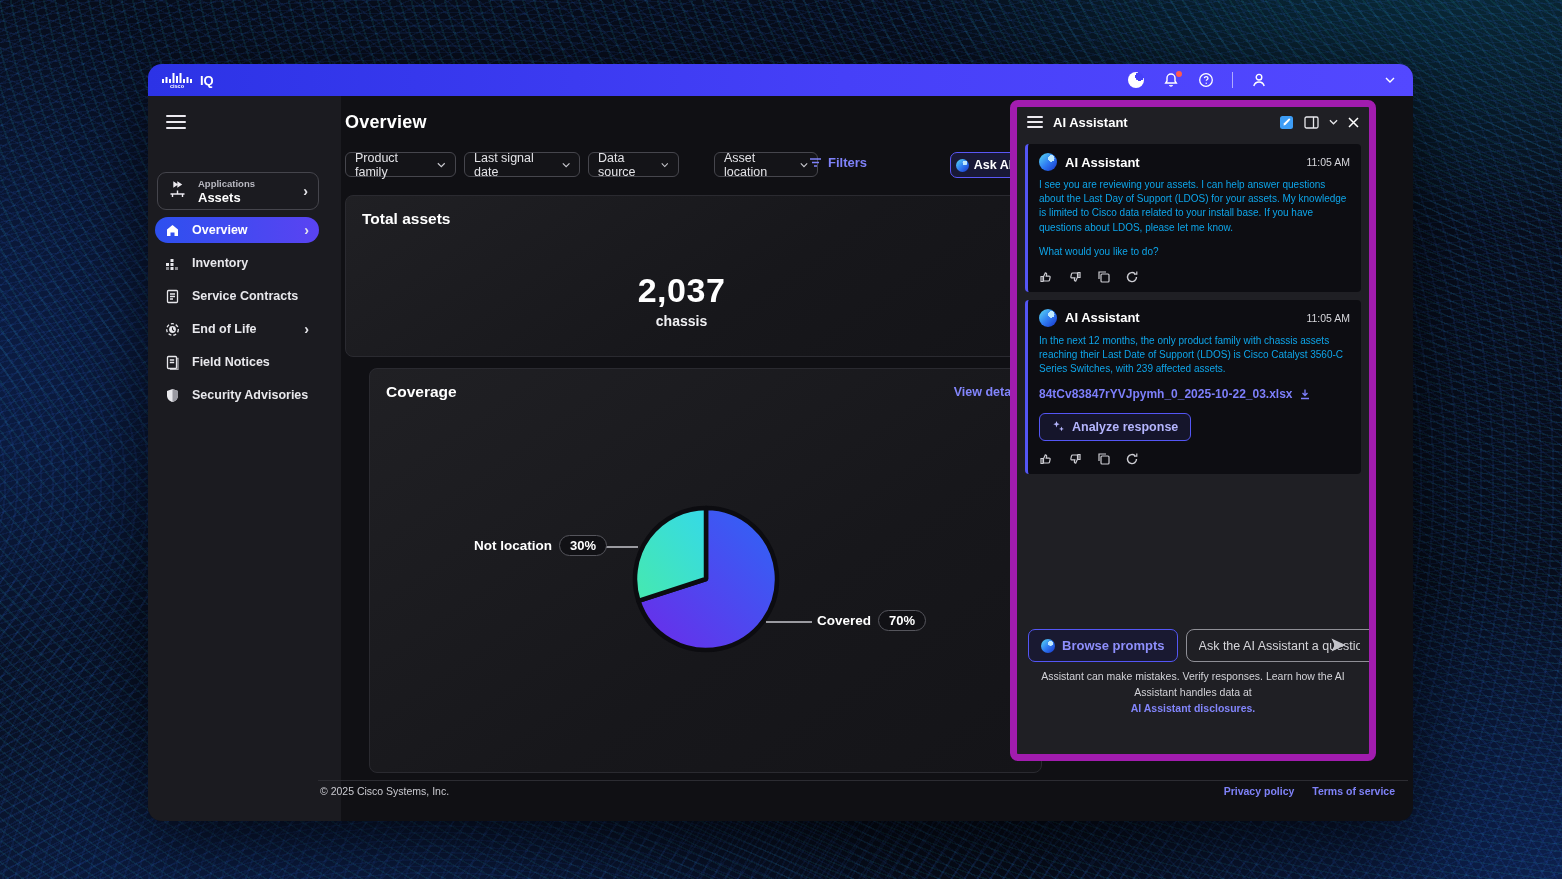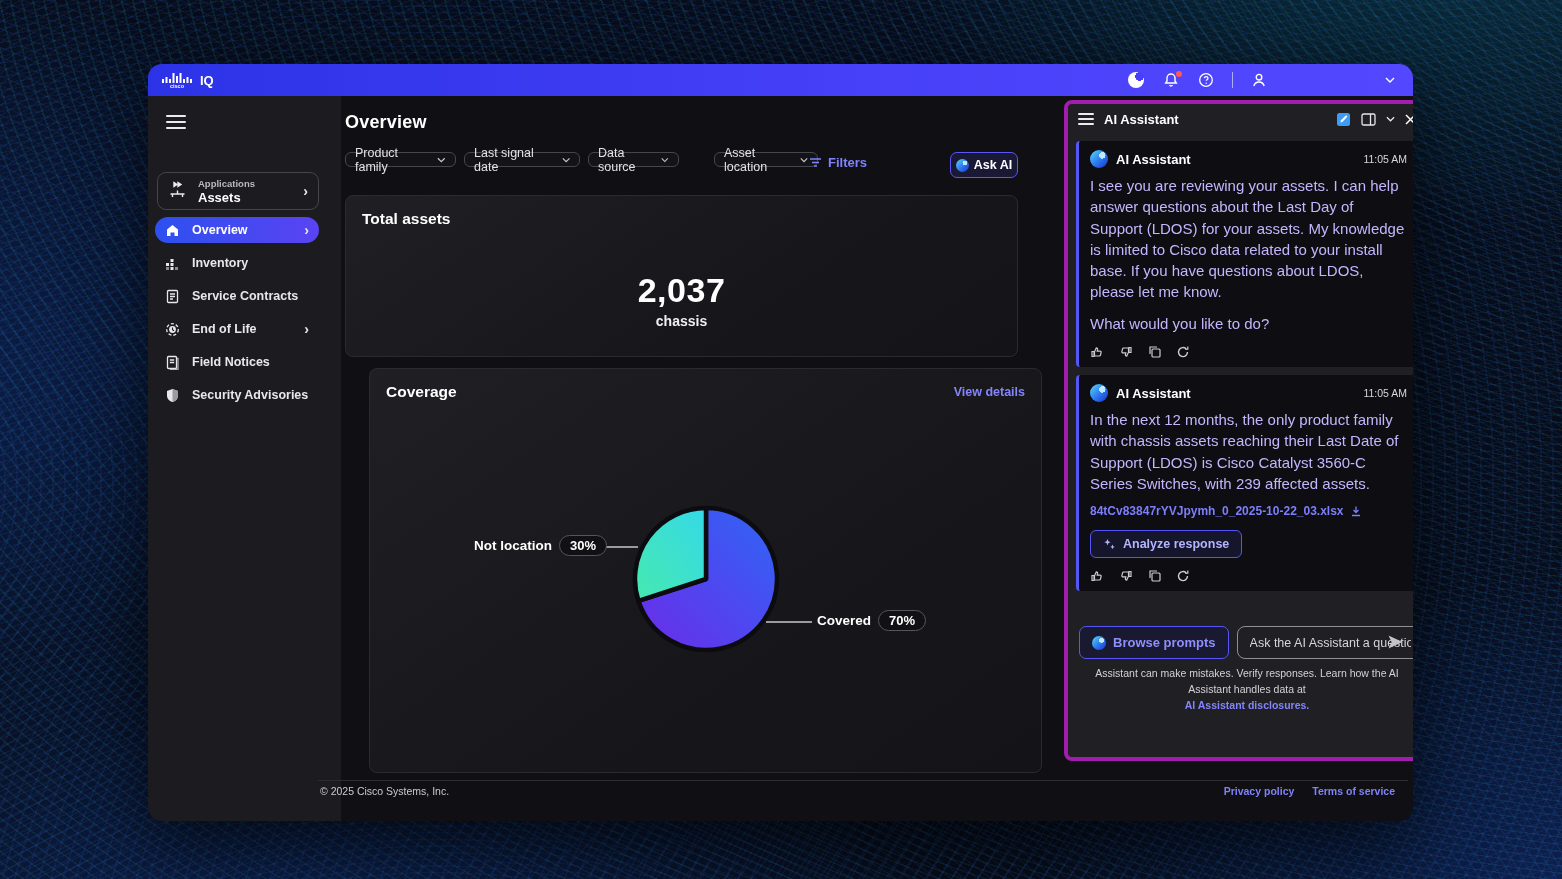--- a/index.html
+++ b/index.html
@@ -51,21 +51,21 @@
   .app-label { font-size:13px; font-weight:700; color:#fff; margin-top:1px; }
   .chev { color:#e6e6ea; font-size:14px; font-weight:700; line-height:1; }
   .nav { position:absolute; left:7px; top:121px; width:164px; }
   .nav-item { height:26px; margin-bottom:7px; display:flex; align-items:center; gap:12px;
     padding:0 10px; border-radius:13px; cursor:pointer; color:#e8e8ec; }
   .nav-item.active { background:linear-gradient(90deg,#2d50ef 0%,#5a43f2 100%); color:#fff; }
   .nav-label { font-size:12.5px; font-weight:600; flex:1; white-space:nowrap; }
   .nav-item svg { flex:0 0 auto; }
   
   .main-title { position:absolute; left:197px; top:48px; font-size:18px; font-weight:700; color:#fff; letter-spacing:.2px; }
-  .chip { position:absolute; top:88px; height:15px; border:1px solid #46464d; border-radius:6px;
+  .chip { position:absolute; top:88px; height:25px; border:1px solid #46464d; border-radius:6px;
     display:flex; align-items:center; gap:7px; padding:0 9px; color:#e3e3e7; font-size:12.5px;
     cursor:pointer; background:#141418; }
   .filters-toggle { position:absolute; top:91px; left:661px; display:flex; align-items:center; gap:6px;
     color:#7f82fa; font-size:13px; font-weight:700; cursor:pointer; }
   .ask-ai { position:absolute; top:88px; left:802px; width:68px; height:26px; border:1px solid #5a57f5;
     border-radius:7px; background:#191936; display:flex; align-items:center; justify-content:center;
     gap:5px; color:#fff; font-size:12.5px; font-weight:700; cursor:pointer; }
   .card { position:absolute; left:197px; width:673px; border:1px solid #2a2a30; border-radius:8px;
     background:linear-gradient(145deg,#202024 0%,#17171b 60%, #141418 100%); }
   .card-total { top:131px; height:162px; }
@@ -86,35 +86,35 @@
   .lbl-cov { left:447px; top:241px; }
   .pie-line { position:absolute; height:1.5px; background:#9a9aa0; }
   .line-notcov { left:216px; top:177px; width:52px; }
   .line-cov { left:396px; top:252px; width:46px; }
   
   .footer-line { position:absolute; left:170px; right:5px; top:716px; border-top:1px solid #2c2c32; }
   .copyright { position:absolute; left:172px; top:721px; font-size:10.5px; color:#c9c9cf; }
   .footer-links { position:absolute; right:18px; top:721px; display:flex; gap:18px; }
   .footer-links span { font-size:10.5px; font-weight:700; color:#7f82f8; cursor:pointer; }
   
-  .panel { position:absolute; left:916px; top:36px; width:366px; height:661px; background:#1f1f24;
-    border:4px solid #a21caf; border-radius:8px; overflow:hidden; }
+  .panel { position:absolute; left:862px; top:36px; width:366px; height:661px; background:#1f1f24;
+    border:7px solid #a21caf; border-radius:8px; overflow:hidden; }
   .panel-header { height:30px; display:flex; align-items:center; padding:0 10px; gap:10px; }
   .panel-title { font-size:13px; font-weight:700; color:#fff; flex:1; }
   .ph-icons { display:flex; align-items:center; gap:10px; }
   .ph-icons .ic { cursor:pointer; display:flex; align-items:center; }
   .messages { padding:7px 8px 0 8px; display:flex; flex-direction:column; gap:8px; }
   .msg { border-radius:4px; padding:9px 11px 8px 11px; }
   .msg.ai { background:#0d0d12; border-left:3px solid #5456f5; }
   .msg-head { display:flex; align-items:center; gap:8px; margin-bottom:7px; }
   .avatar { width:18px; height:18px; border-radius:50%; flex:0 0 auto; }
   .avatar.user { background:#c9c9d2; }
   .sender { font-size:13px; font-weight:700; color:#fff; flex:1; }
   .timestamp { font-size:10.5px; color:#d6d6db; }
-  .msg p { font-size:15px; line-height:1.42; color:#c4b5fd; margin-bottom:10px; }
+  .msg p { font-size:10px; line-height:1.42; color:#0ea5e9; margin-bottom:10px; }
   .msg p:last-of-type { margin-bottom:0; }
   .msg-actions { display:flex; gap:15px; margin-top:11px; color:#cdcdd3; }
   .msg-actions .ic { cursor:pointer; display:flex; }
   .file-link { display:flex; align-items:center; gap:6px; margin-top:10px; color:#7d7ffb;
     font-size:12px; font-weight:700; cursor:pointer; }
   .analyze-btn { margin-top:12px; display:inline-flex; align-items:center; gap:7px; height:28px;
     padding:0 12px; border:1.5px solid #5456f5; border-radius:6px; background:#15152b;
     color:#b4b5fd; font-size:12.5px; font-weight:700; cursor:pointer; }
   .input-row { position:absolute; left:11px; right:13px; top:522px; display:flex; gap:8px; }
   .browse-btn { height:33px; padding:0 12px; border:1.5px solid #5456f5; border-radius:7px;

